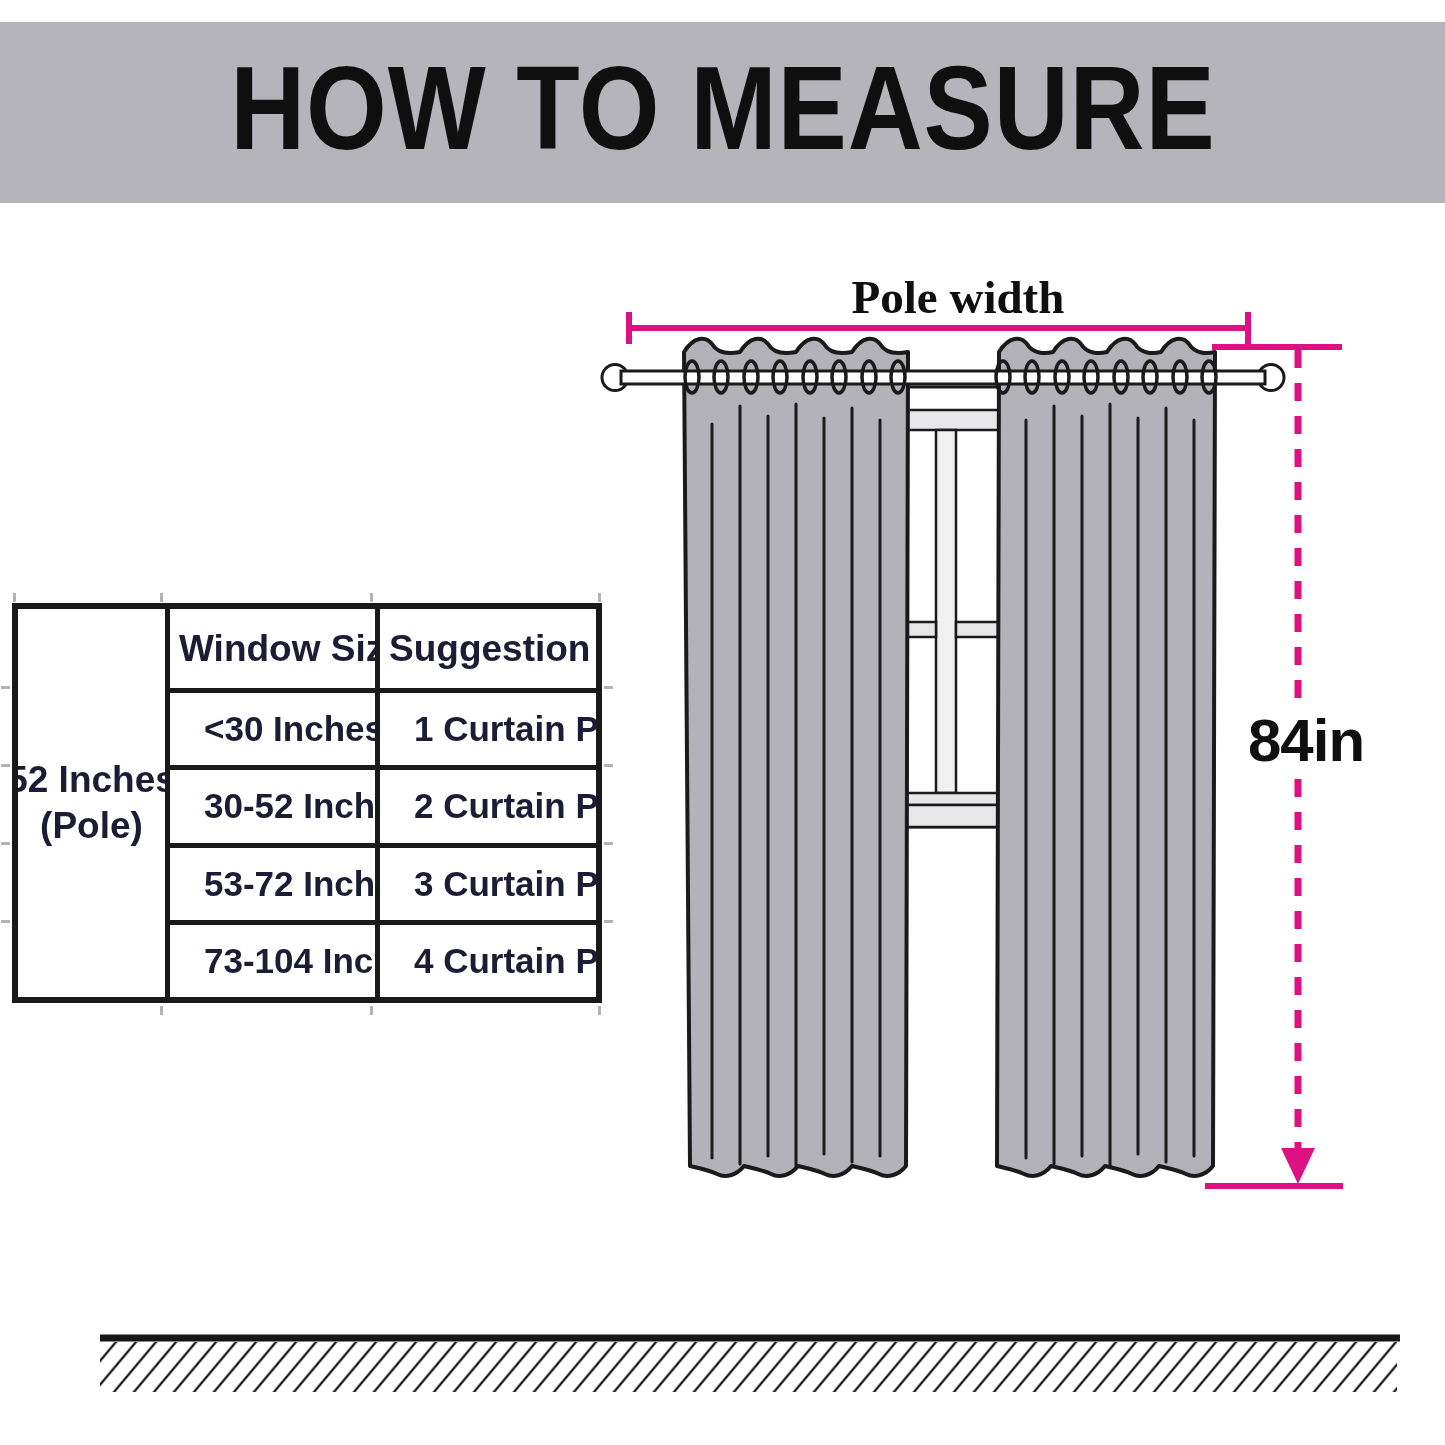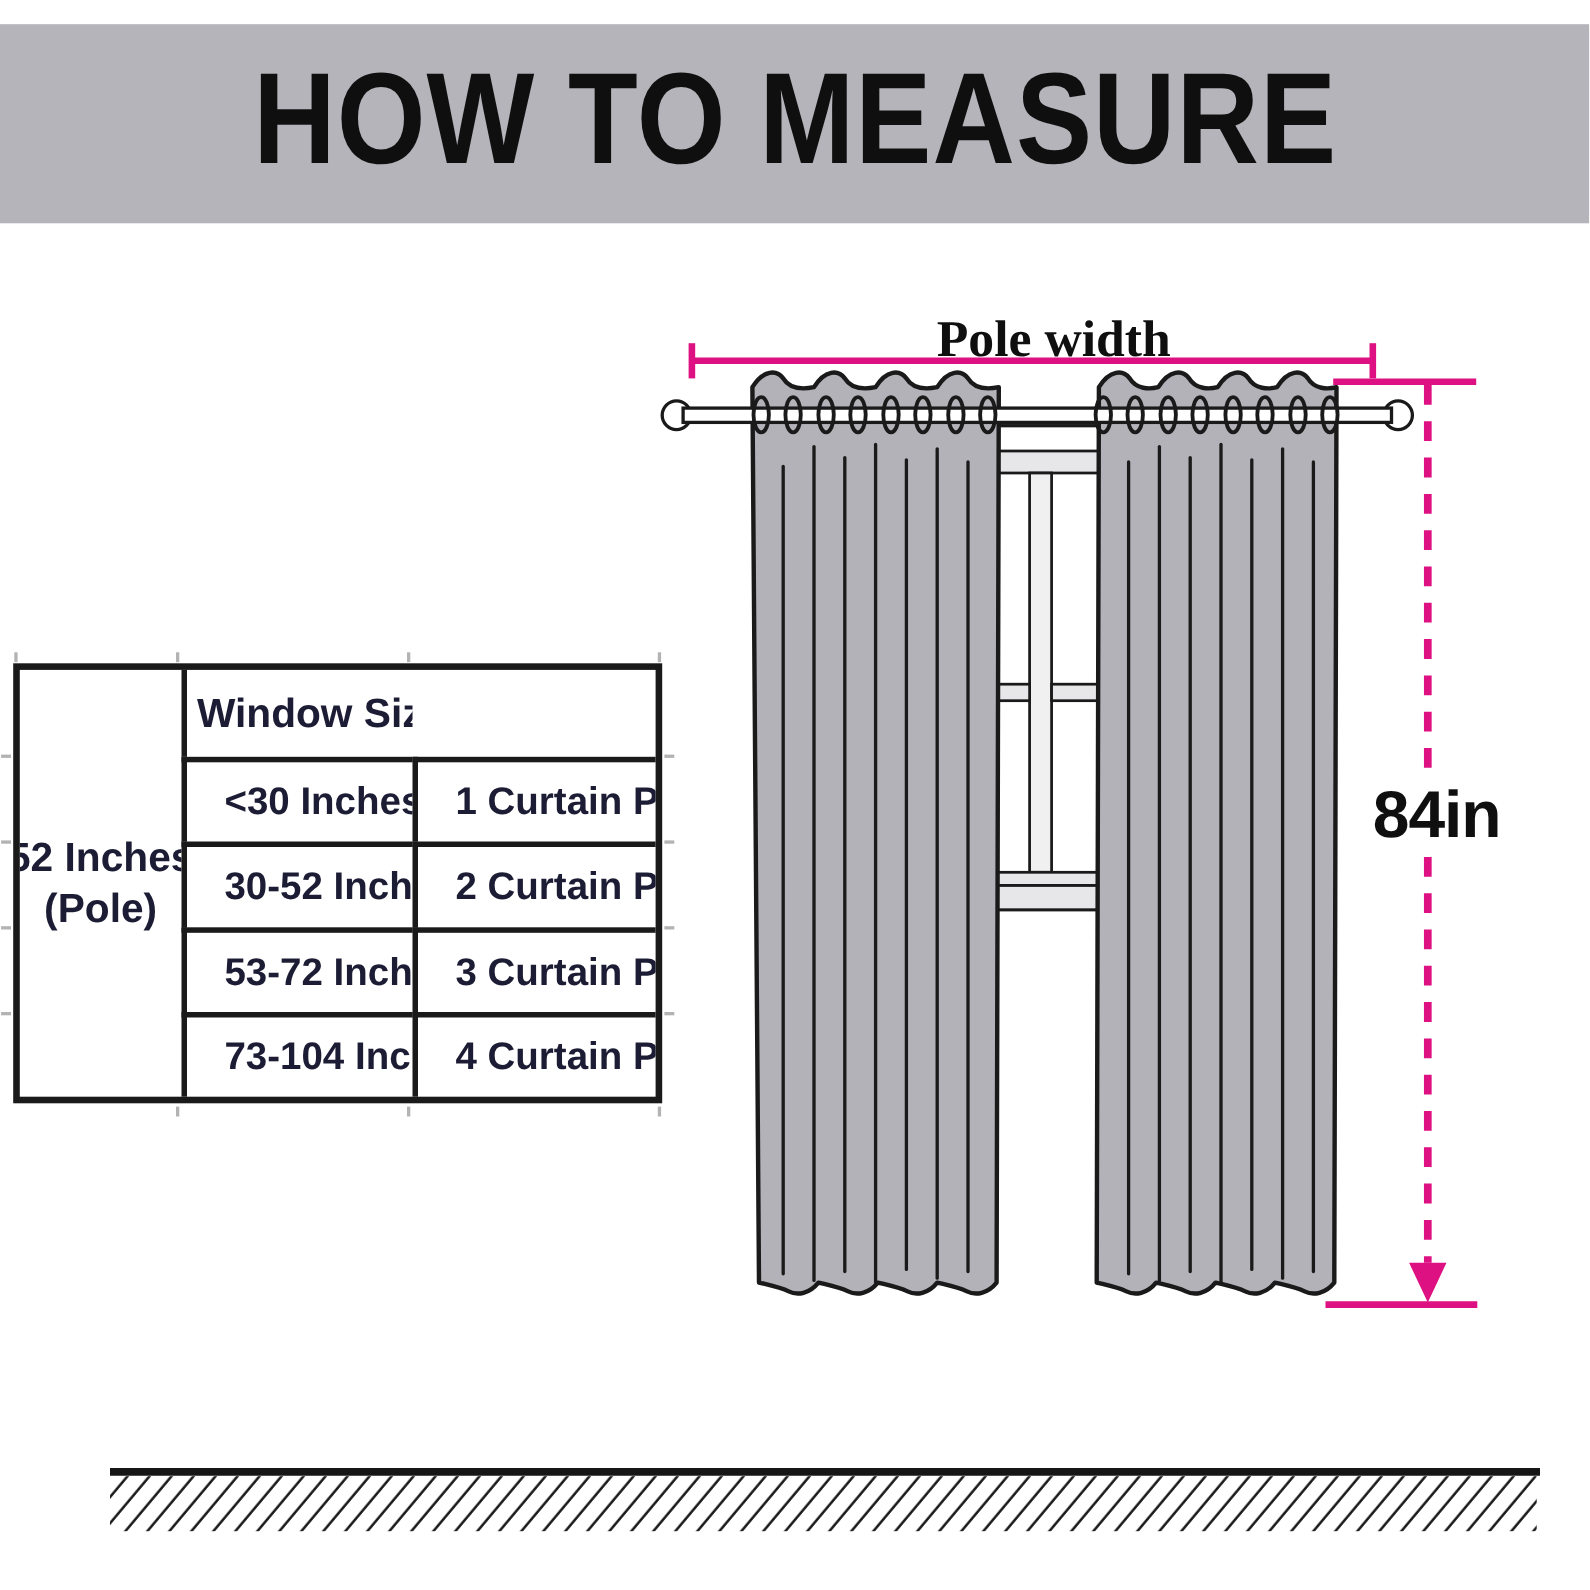--- a/index.html
+++ b/index.html
@@ -23,21 +23,21 @@
   .side-cell{grid-column:1;grid-row:1/6;flex-direction:column;justify-content:center;
           padding:0;text-align:center;font-size:37px;line-height:1.25;}
   .vline{border-left:5px solid var(--line);}
   .hline{border-top:5px solid var(--line);padding-left:34px;}
   .hdr{font-size:37px;}
 
   
   .tick{position:absolute;background:#b3b3b3;}
 
   
-  .pole-width-label{position:absolute;left:958px;top:282px;transform:translateX(-50%);
+  .pole-width-label{position:absolute;left:958px;top:270px;transform:translateX(-50%);
           font-family:"Liberation Serif",serif;font-weight:bold;font-size:47px;color:var(--ink);
           white-space:nowrap;}
   .height-label{position:absolute;left:1242px;top:660px;font-weight:bold;font-size:60px;
           color:var(--ink);background:#fff;padding:2px 6px;letter-spacing:-1px;margin-top:44px;}
 
   
   svg{position:absolute;left:0;top:0;}
   .curtain{fill:var(--curtain);stroke:var(--line);stroke-width:4;stroke-linejoin:round;}
   .fold{stroke:var(--line);stroke-width:3;stroke-linecap:round;}
   .ring{fill:none;stroke:var(--line);stroke-width:3.5;}
@@ -167,20 +167,21 @@
 
   <div class="pole-width-label">Pole width</div>
   <div class="height-label">84in</div>
 
   <div class="size-table">
     <div class="cell side-cell">
       <span>52 Inches</span>
       <span>(Pole)</span>
     </div>
     <div class="cell hdr vline" style="grid-column:2;grid-row:1;">Window Size</div>
+    <div class="cell hdr vline" style="grid-column:3;grid-row:1;">Suggestion</div>
 
     <div class="cell vline hline" style="grid-column:2;grid-row:2;">&lt;30 Inches</div>
     <div class="cell vline hline" style="grid-column:3;grid-row:2;">1 Curtain Panel</div>
 
     <div class="cell vline hline" style="grid-column:2;grid-row:3;">30-52 Inches</div>
     <div class="cell vline hline" style="grid-column:3;grid-row:3;">2 Curtain Panel</div>
 
     <div class="cell vline hline" style="grid-column:2;grid-row:4;">53-72 Inches</div>
     <div class="cell vline hline" style="grid-column:3;grid-row:4;">3 Curtain Panel</div>
 

